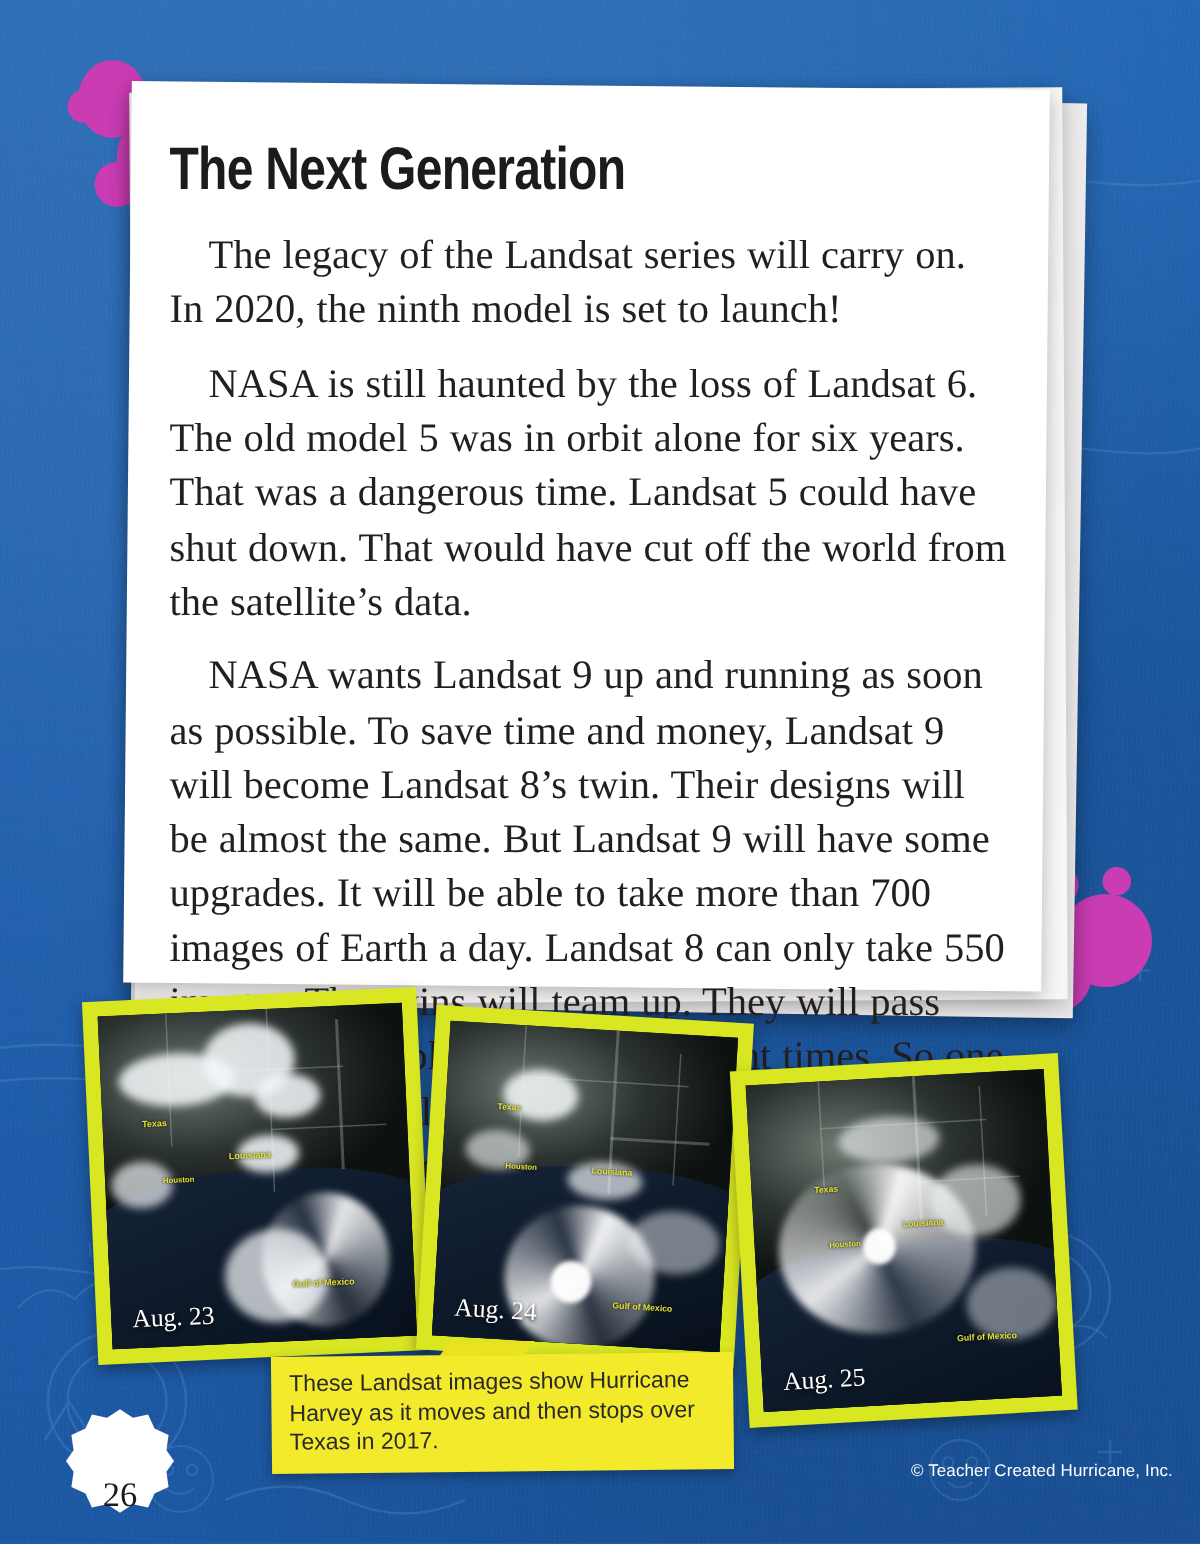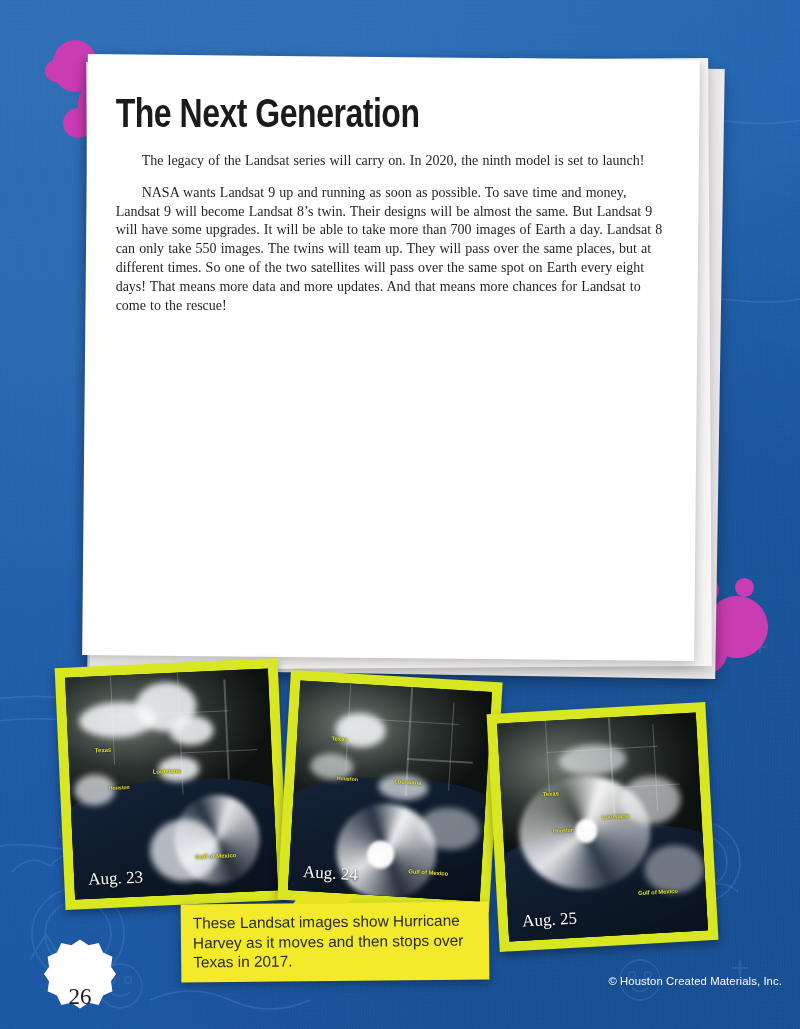--- a/index.html
+++ b/index.html
@@ -64,21 +64,21 @@
     font-size:40px;
     letter-spacing:-.6px;
     color:#1b1b1b;
     transform:scaleX(.80);
     transform-origin:left center;
     white-space:nowrap;
   }
   p.body{
     margin:0 0 13px 0;
     font-family:"Liberation Serif",serif;
-    font-size:14px;
+    font-size:27px;
     line-height:1.345;
     color:#231f20;
     text-indent:26px;
     word-spacing:.6px;
   }
   p.body:last-child{margin-bottom:0;}
 
   
   .photo{
     position:absolute;
@@ -216,20 +216,21 @@
 <div class="blob br1"></div>
 <div class="blob br4"></div>
 
 <div class="sheet-back"></div>
 <div class="sheet-mid"></div>
 
 <div class="sheet">
   <div class="sheet-inner">
     <h1 class="title">The Next Generation</h1>
     <p class="body">The legacy of the Landsat series will carry on.  In 2020, the ninth model is set to launch!</p>
+    <p class="body">NASA is still haunted by the loss of Landsat 6.  The old model 5 was in orbit alone for six years.  That was a dangerous time.  Landsat 5 could have shut down.  That would have cut off the world from the satellite’s data.</p>
     <p class="body">NASA wants Landsat 9 up and running as soon as possible.  To save time and money, Landsat 9 will become Landsat 8’s twin.  Their designs will be almost the same.  But Landsat 9 will have some upgrades.  It will be able to take more than 700 images of Earth a day.  Landsat 8 can only take 550 images.  The twins will team up.  They will pass over the same places, but at different times.  So one of the two satellites will pass over the same spot on Earth every eight days!  That means more data and more updates.  And that means more chances for Landsat to come to the rescue!</p>
   </div>
 </div>
 
 <div class="photo ph1">
   <div class="inner">
     <div class="sat">
       <div class="land"></div>
       <div class="sea"></div>
       <div class="bord" style="left:22%;top:0;width:1.2px;height:40%"></div>
@@ -307,13 +308,13 @@
   <p>These Landsat images show Hurricane Harvey as it moves and then stops over Texas in 2017.</p>
 </div>
 
 <div class="pagenum">
   <svg viewBox="0 0 100 100">
     <path fill="#ffffff" d="M50 2 L62 10 L76 7 L82 20 L95 26 L93 40 L100 50 L93 60 L95 74 L82 80 L76 93 L62 90 L50 98 L38 90 L24 93 L18 80 L5 74 L7 60 L0 50 L7 40 L5 26 L18 20 L24 7 L38 10 Z"></path>
   </svg>
   <span>26</span>
 </div>
 
-<div class="copyright">© Houston Created Materials, Inc.</div>
+<div class="copyright">© Teacher Created Hurricane, Inc.</div>
 
 </body></html>

